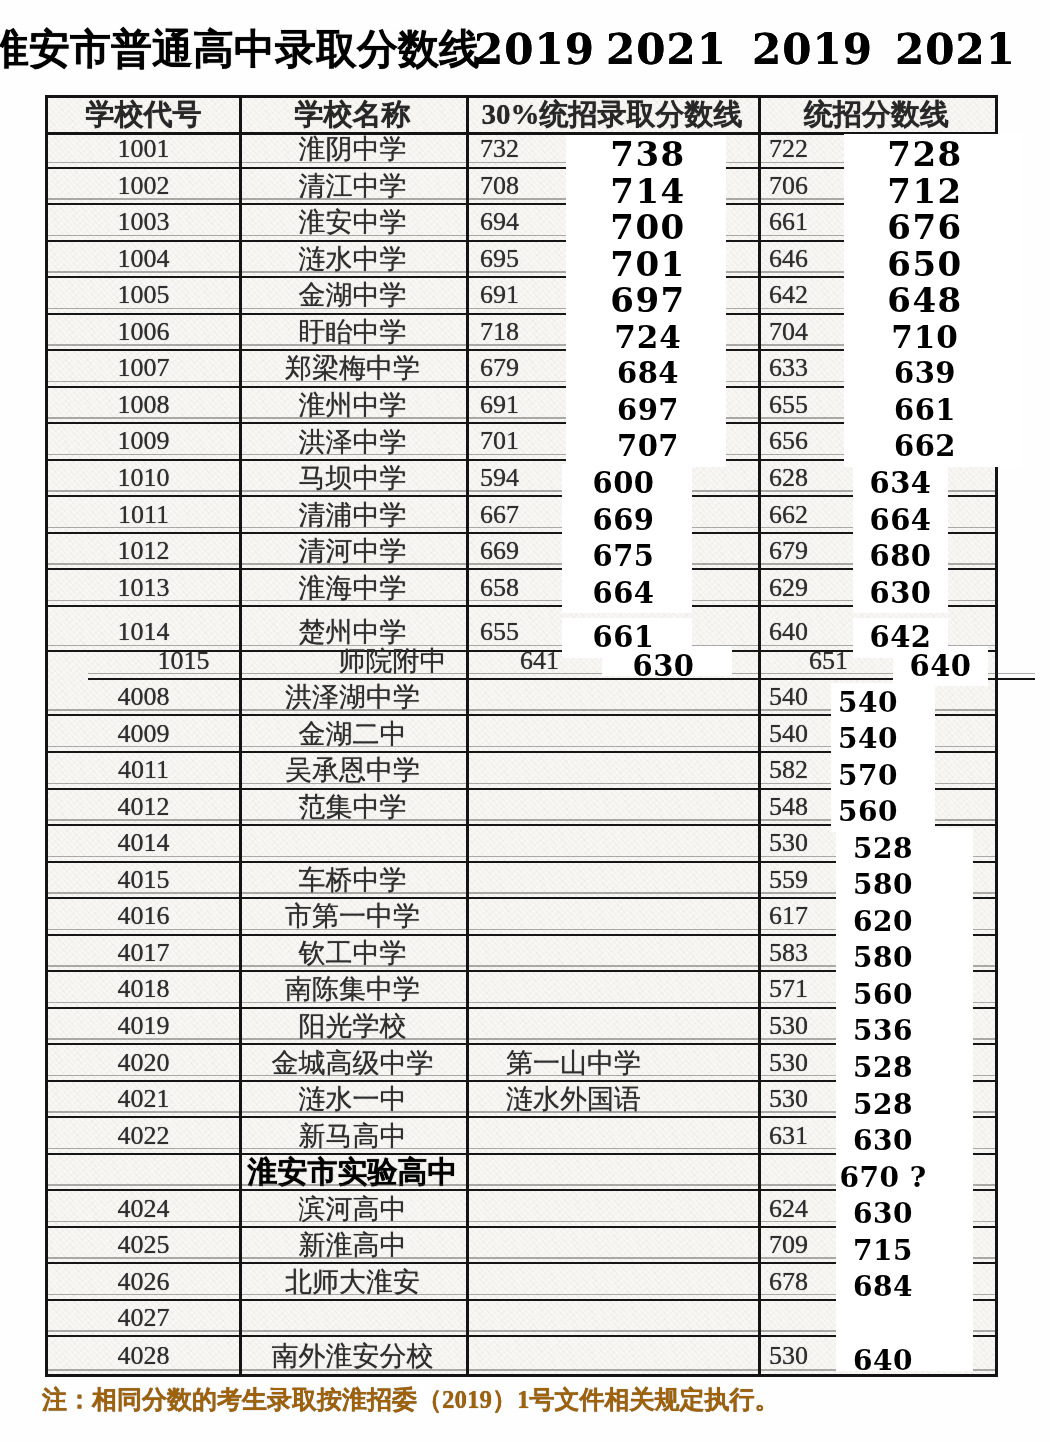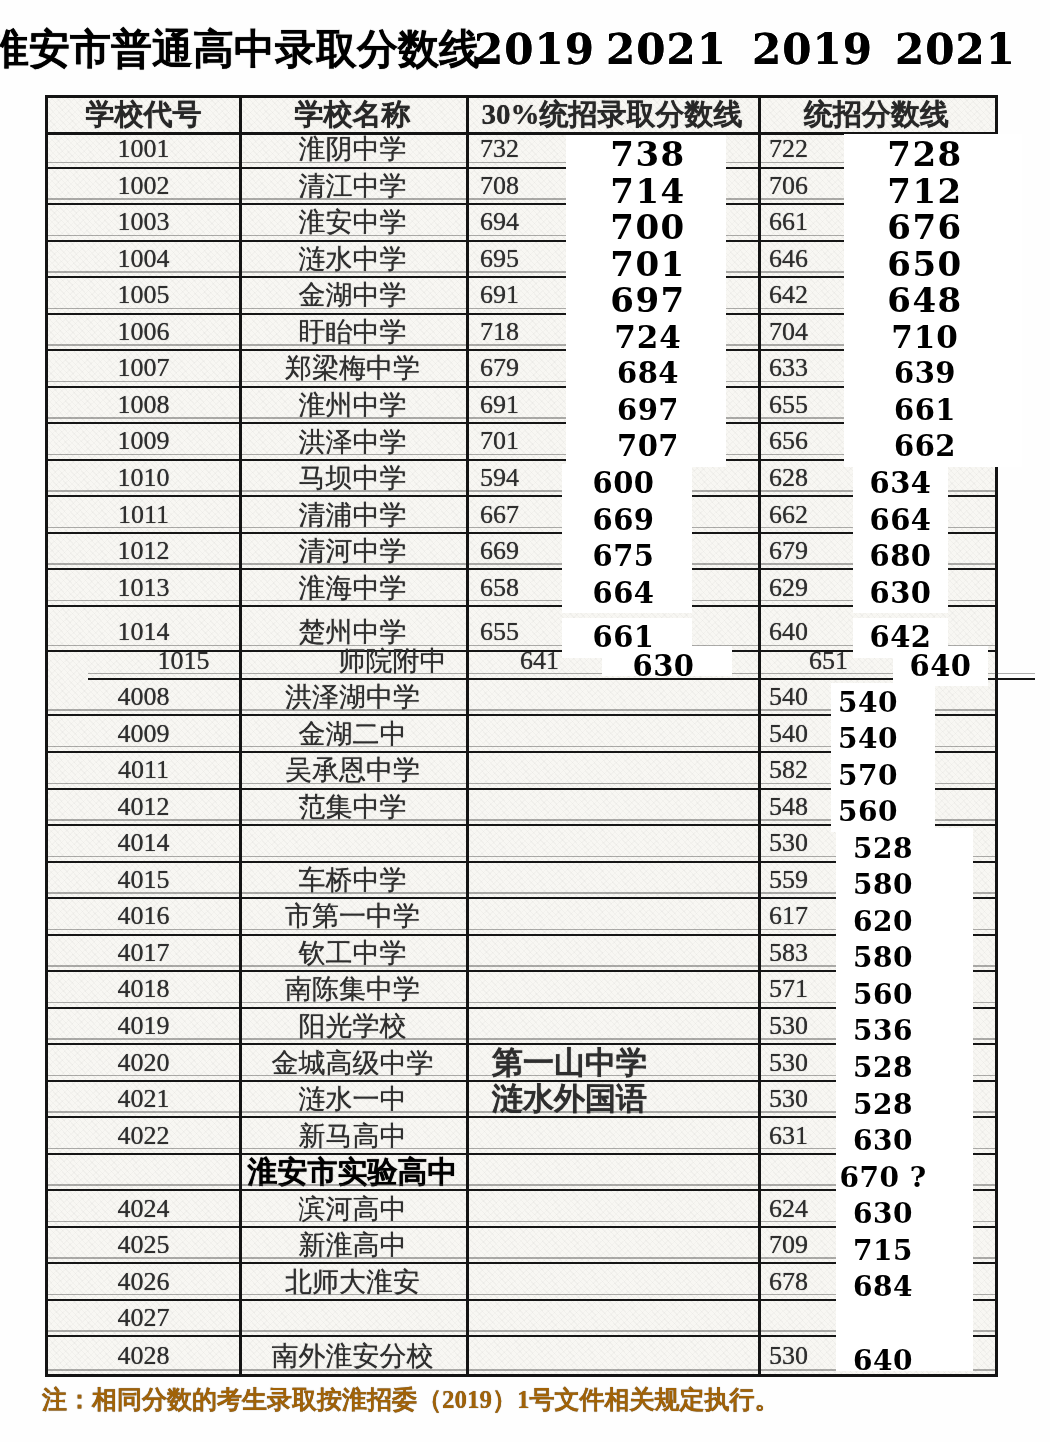--- a/index.html
+++ b/index.html
@@ -59,21 +59,21 @@
 
   .scan{
     font-family:"Liberation Serif","DejaVu Serif",serif;color:#2e2e2e;
     text-shadow:0 0 .8px rgba(40,40,40,.85);
   }
   .code,.name{position:absolute;left:0;right:0;top:0;bottom:0;display:flex;align-items:center;justify-content:center;}
   .code{font-size:26px;} .name{font-size:27px;white-space:nowrap;}
   .emph .name{font-weight:900;color:#000;font-size:30px;text-shadow:0 0 1px #000;}
   .val{position:absolute;top:0;bottom:0;display:flex;align-items:center;font-size:26px;}
   .a19{left:14px;} .b19{left:11px;}
-  .extra{position:absolute;left:26px;top:0;bottom:0;display:flex;align-items:center;font-size:31px;white-space:nowrap;font-weight:bold;}
+  .extra{position:absolute;left:40px;top:0;bottom:0;display:flex;align-items:center;font-size:27px;white-space:nowrap;}
 
   
   .patch{position:absolute;background:#ffffff;z-index:3;}
   .pa{left:100px;width:160px;top:3px;bottom:-8px;}
   .secA2 .pa{left:96px;width:130px;}
   .pa-in .pa{bottom:2px;}
   .secA1 .pb{left:86px;width:178px;top:2px;bottom:-8px;}
   .secA2 .pb{left:95px;width:95px;top:3px;bottom:-8px;}
   .secB  .pb{left:73px;width:104px;top:3px;bottom:-8px;}
   .secC  .pb{left:78px;width:137px;top:2px;bottom:-8px;}

